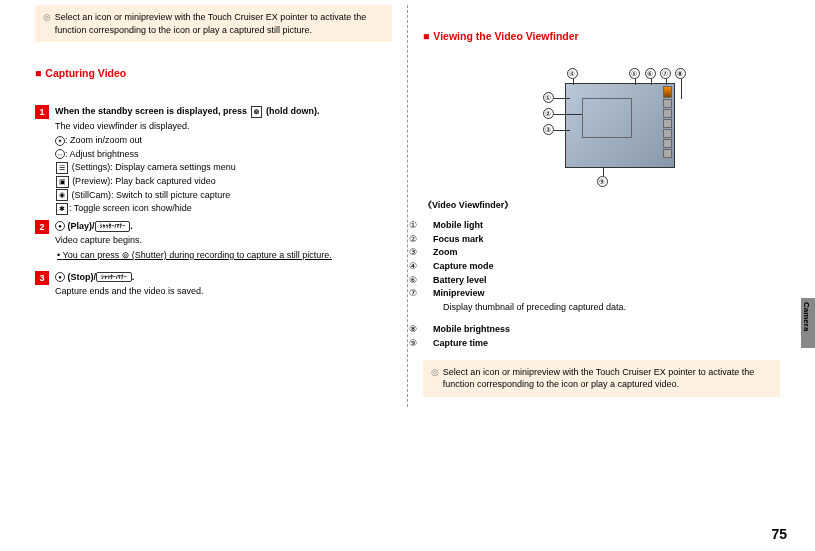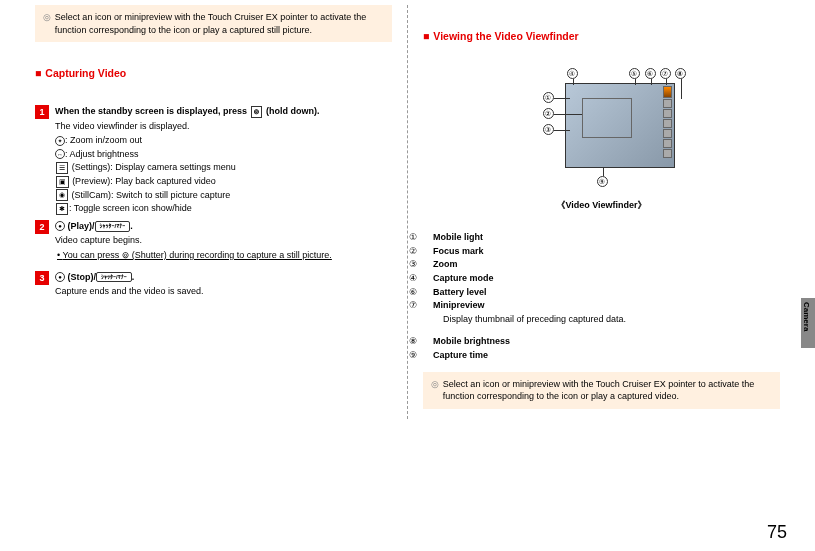--- a/index.html
+++ b/index.html
@@ -165,24 +165,24 @@
       background: white;
       font-size: 7px;
       text-align: center;
       line-height: 10px;
     }
     .callout-line {
       position: absolute;
       background: #333;
     }
     .diagram-caption {
-      text-align: center;
+      text-align: left;
       font-weight: bold;
       font-size: 9px;
-      margin-bottom: 20px;
+      margin-bottom: 8px;
     }
     .legend-item {
       margin-bottom: 1px;
       padding-left: 14px;
       text-indent: -14px;
     }
     .legend-num {
       display: inline-block;
       width: 10px;
     }
@@ -204,22 +204,22 @@
       top: 302px;
       font-size: 8px;
       font-weight: bold;
       writing-mode: vertical-rl;
       color: #000;
     }
     .page-num {
       position: absolute;
       bottom: 6px;
       right: 28px;
-      font-size: 18px;
-      font-weight: normal;
+      font-size: 14px;
+      font-weight: bold;
       text-align: right;
     }
   </style>
 </head>
 <body>
 
 <div class="page">
   <div class="column column-left">
     <div class="tip-box">
       <span class="tip-circle">◎</span>

